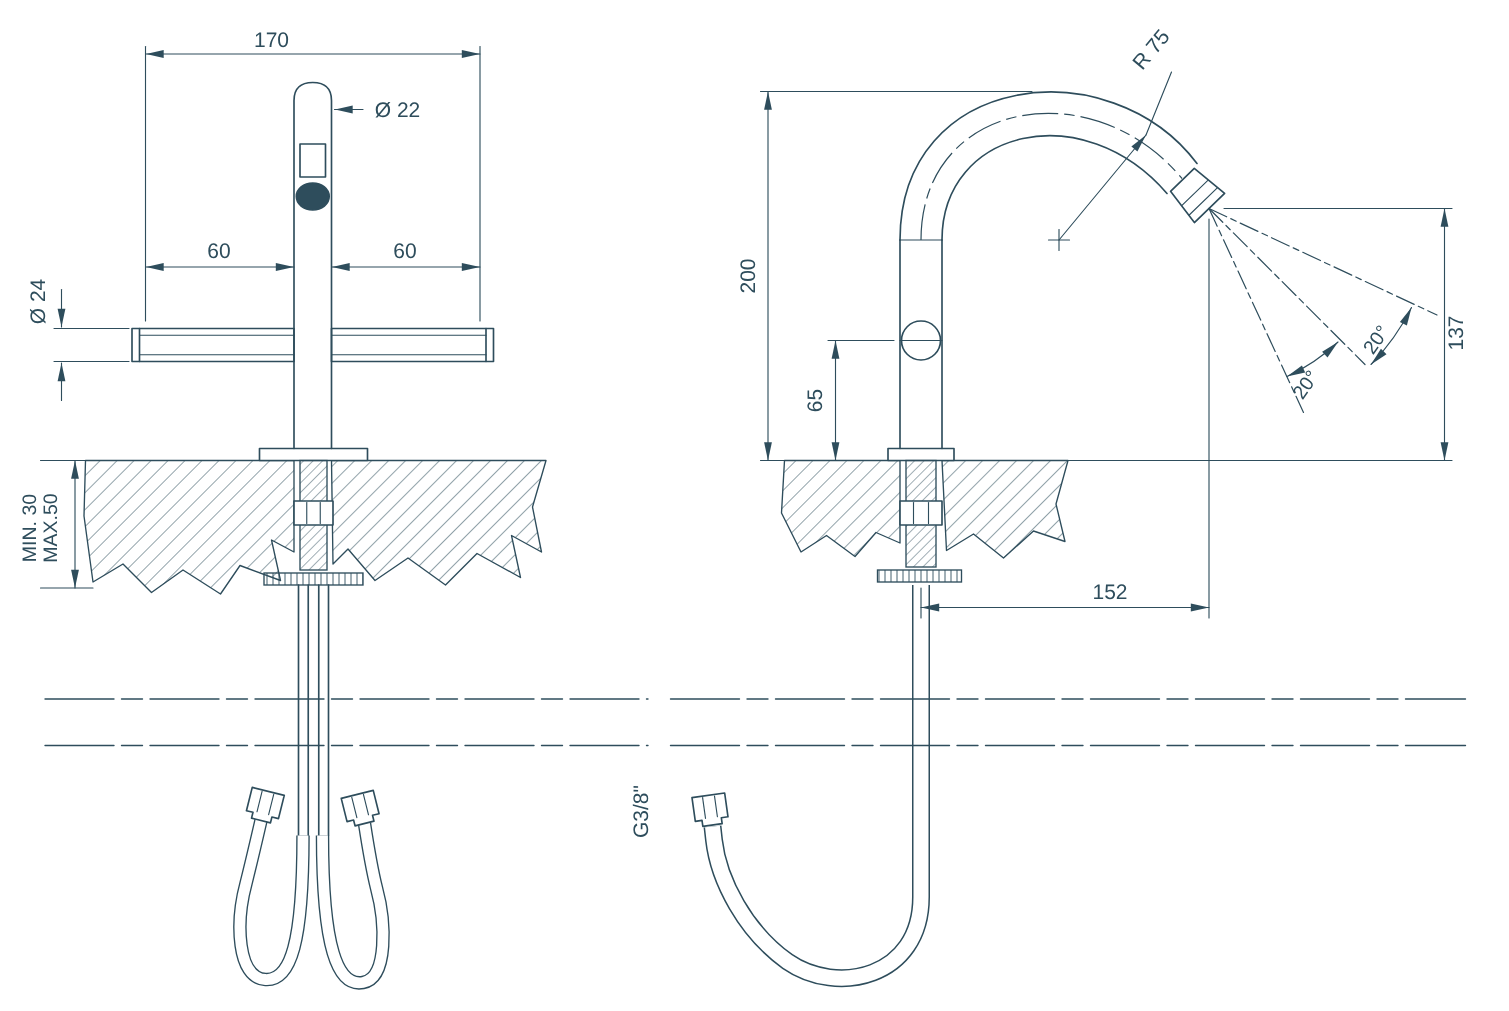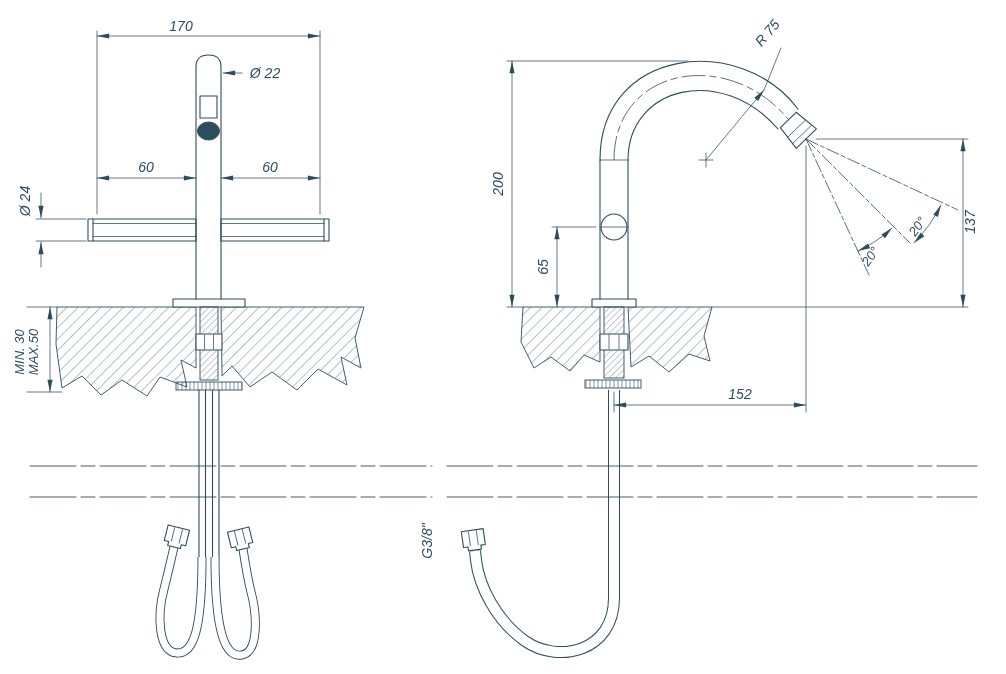--- a/index.html
+++ b/index.html
@@ -1,16 +1,16 @@
 <!DOCTYPE html>
 <html style="--ink: #2e4d5c; --bg: #ffffff;"><head>
 <meta charset="utf-8">
 <style>
   html,body{margin:0;padding:0;background:var(--bg,#ffffff);}
-  .stage{width:1006px;height:674px;background:var(--bg,#ffffff);overflow:hidden;font-style:italic;}
+  .stage{width:1006px;height:674px;background:var(--bg,#ffffff);overflow:hidden;}
   svg{display:block;color:var(--ink,#2e4d5c);}
   .ln{stroke:currentColor;fill:none;stroke-width:1.1;stroke-linecap:round;stroke-linejoin:round;}
   .thin{stroke:currentColor;fill:none;stroke-width:0.75;stroke-linecap:round;}
   .cl{stroke:currentColor;fill:none;stroke-width:0.8;stroke-dasharray:24 4 7 4;}
   .brk{stroke-dasharray:46 5 14 5;stroke-width:0.9;}
   .fan{stroke-dasharray:13 3 4 3;stroke-width:0.8;}
   .white{fill:#ffffff;stroke:currentColor;stroke-width:1.1;stroke-linejoin:round;}
   .dark{fill:currentColor;stroke:currentColor;stroke-width:1;}
   .hat{fill:url(#h8);stroke:currentColor;stroke-width:0.9;stroke-linejoin:round;}
   .hatF{fill:url(#h4);stroke:currentColor;stroke-width:0.9;}

